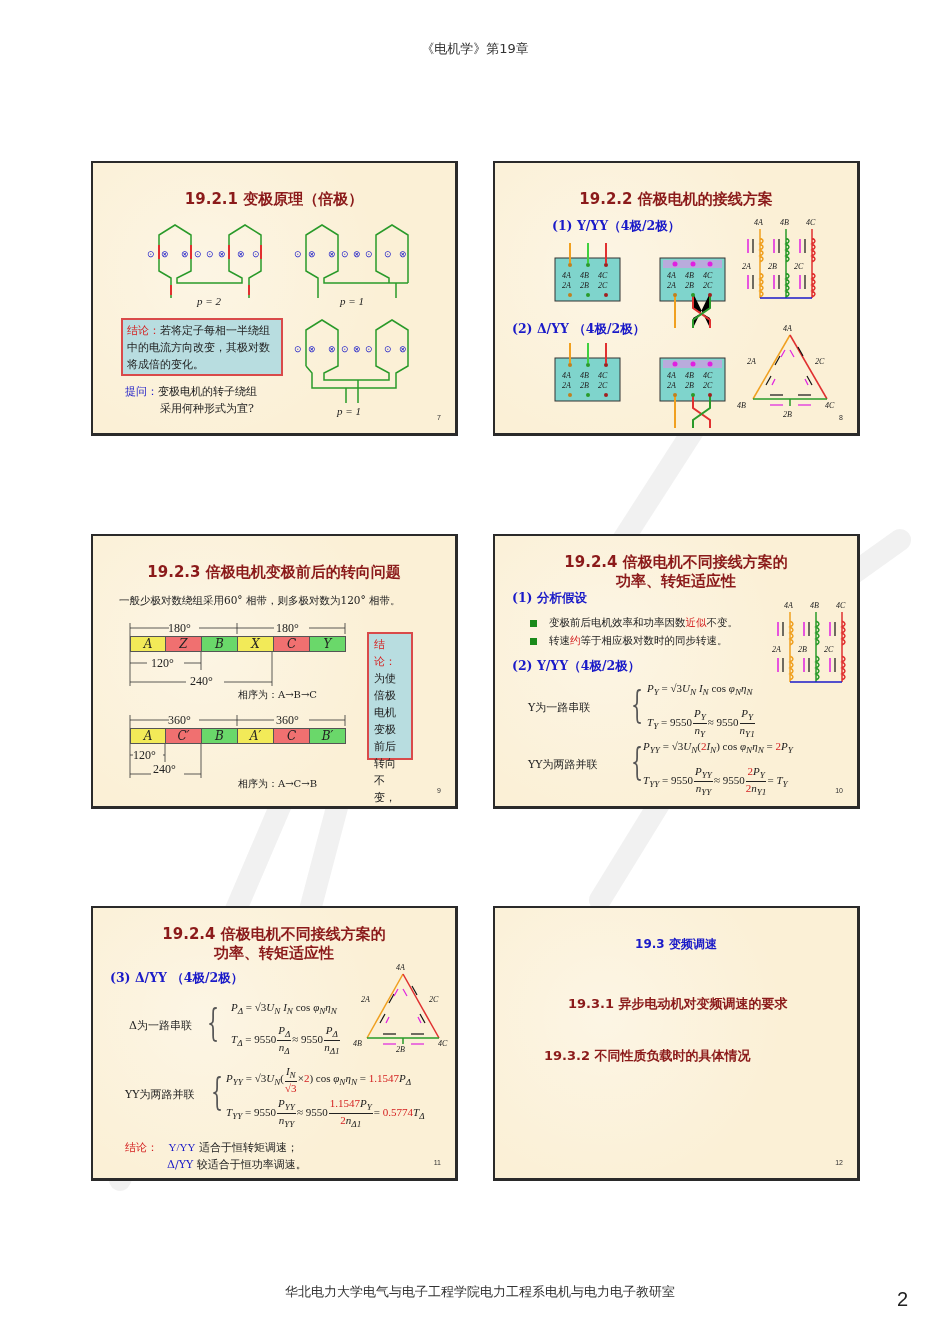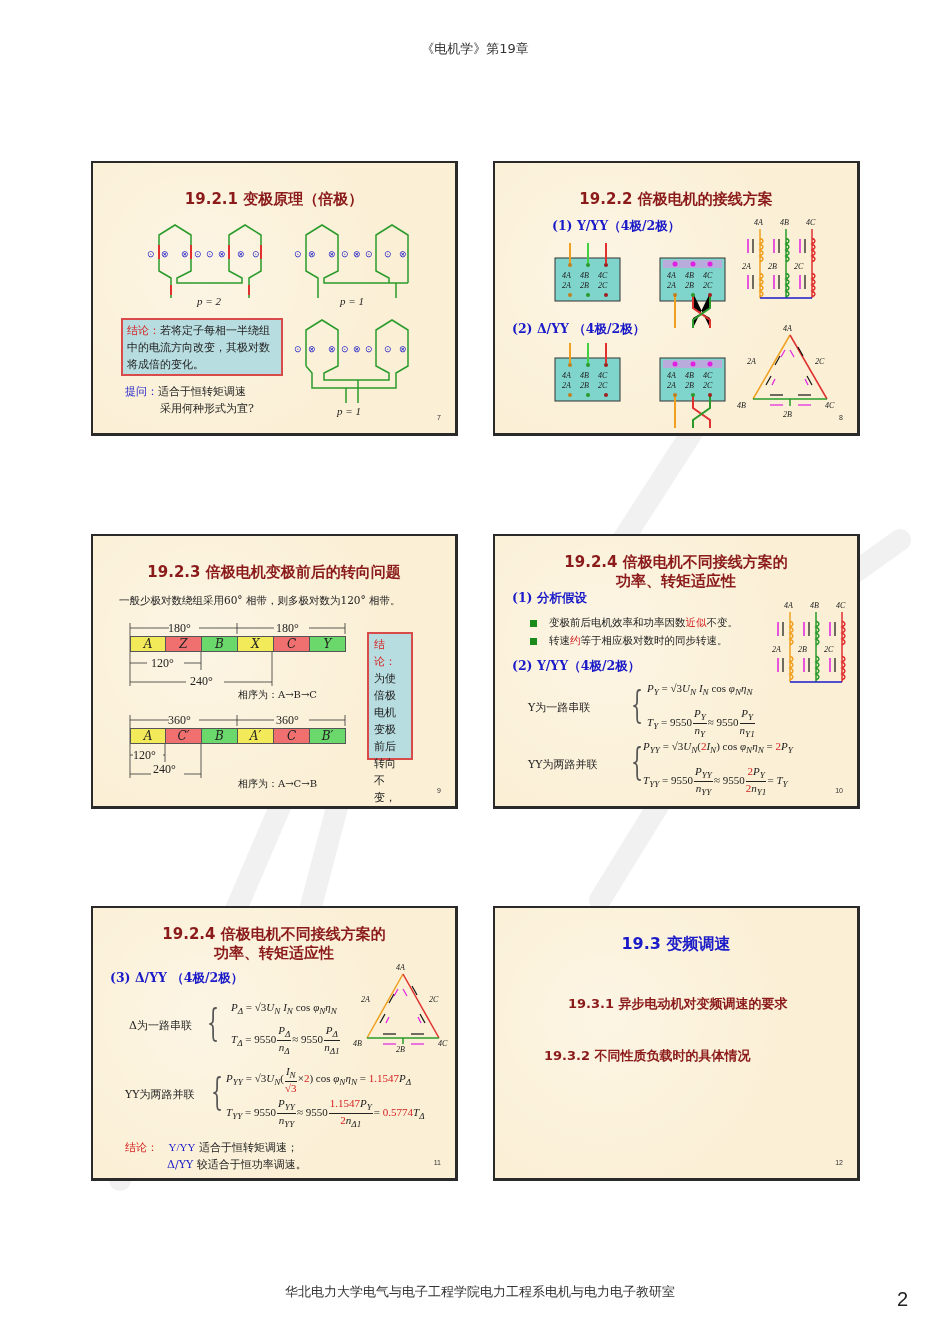--- a/index.html
+++ b/index.html
@@ -90,21 +90,21 @@
         <text x="94" y="44">⊙</text>
         <text x="109" y="44">⊗</text>
     </g>
   </svg>
   <div class="txt" style="left:247px;top:130px;font-style:italic;font-family:'Liberation Serif',serif;">p = 1</div>
 
   <div class="concl-box" style="left:28px;top:155px;width:162px;height:58px;padding:2px 4px;line-height:17px;">
     <span class="red">结论：</span><span>若将定子每相一半绕组中的电流方向改变，其极对数将成倍的变化。</span>
   </div>
   <div class="txt" style="left:32px;top:220px;">
-    <span class="blue">提问：</span><span>适合于恒转矩调速</span><br>
+    <span class="blue">提问：</span><span>变极电机的转子绕组</span><br>
     <span style="padding-left:35px;margin-top:36px;">采用何种形式为宜?</span>
   </div>
 
   <svg style="position:absolute;left:197px;top:145px;" width="135" height="110" viewBox="0 0 135 110">
     <g stroke="#2a9a2a" stroke-width="1.5" fill="none">
       <path d="M16 58 L16 22 L32 12 L48 22 L48 58 L34 65 L34 72 L99 72 L99 65 L86 58 L86 22 L102 12 L118 22 L118 58 L106 65 L106 80 L22 80 L22 65 L16 58"></path>
       <path d="M56 95 L56 80 M68 95 L68 72"></path>
     </g>
     <g fill="#1a1ac8" font-size="9">
       <text x="4" y="44">⊙</text>
@@ -440,20 +440,20 @@
   <div class="formula" style="left:133px;top:189px;">T<sub>YY</sub> <span class="n">= 9550</span><span class="frac"><span class="num">P<sub>YY</sub></span><span class="den">n<sub>YY</sub></span></span><span class="n">≈ 9550</span><span class="frac"><span class="num"><span class="n red">1.1547</span>P<sub>Y</sub></span><span class="den"><span class="n red">2</span>n<sub>Δ1</sub></span></span><span class="n">=</span> <span class="n red">0.5774</span>T<sub>Δ</sub></div>
 
   <div class="txt" style="left:32px;top:231px;font-size:11px;">
     <span class="red">结论：</span>&nbsp;&nbsp;&nbsp;<span class="blue" style="font-family:'Liberation Serif',serif;margin-top:24px;">Y/YY</span> <span>适合于恒转矩调速；</span><br>
     <span style="padding-left:42px;" class="blue">Δ/YY</span> <span>较适合于恒功率调速。</span>
   </div>
   <div class="slide-num">11</div>
 </div>
 
 <div class="slide s12">
-  <div class="slide-title" style="top:27px;color:#1a1ac8;font-size:16px;">19.3  变频调速</div>
+  <div class="slide-title" style="top:27px;color:#1a1ac8;font-size:12px;">19.3  变频调速</div>
   <div class="subitem" style="left:49px;top:87px;margin-left:24px;">19.3.1  异步电动机对变频调速的要求</div>
   <div class="subitem" style="left:49px;top:119px;margin-top:20px;">19.3.2  不同性质负载时的具体情况</div>
   <div class="slide-num">12</div>
 </div>
 
 <div class="page-footer">华北电力大学电气与电子工程学院电力工程系电机与电力电子教研室</div>
 <div class="page-number">2</div>
 
 </body></html>

